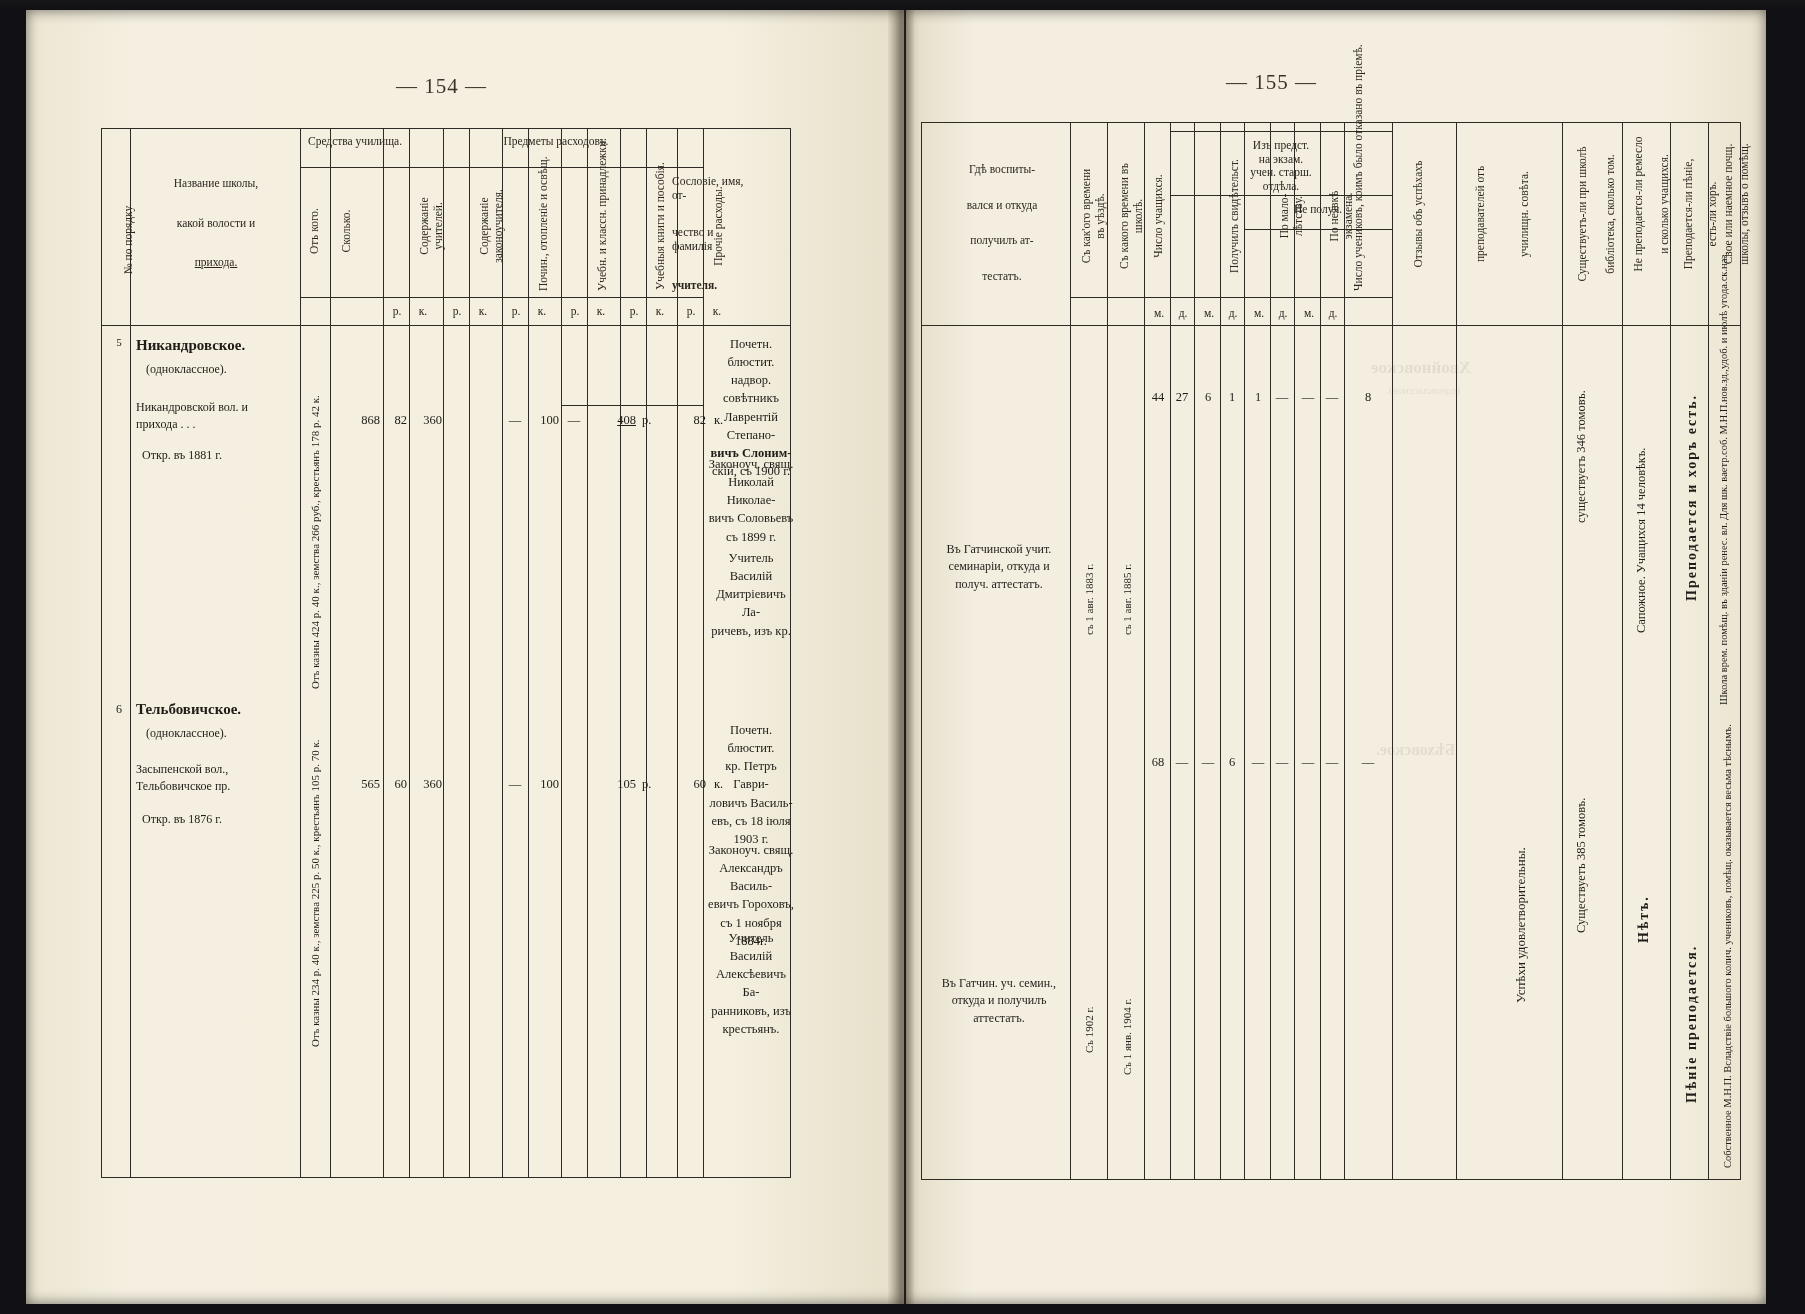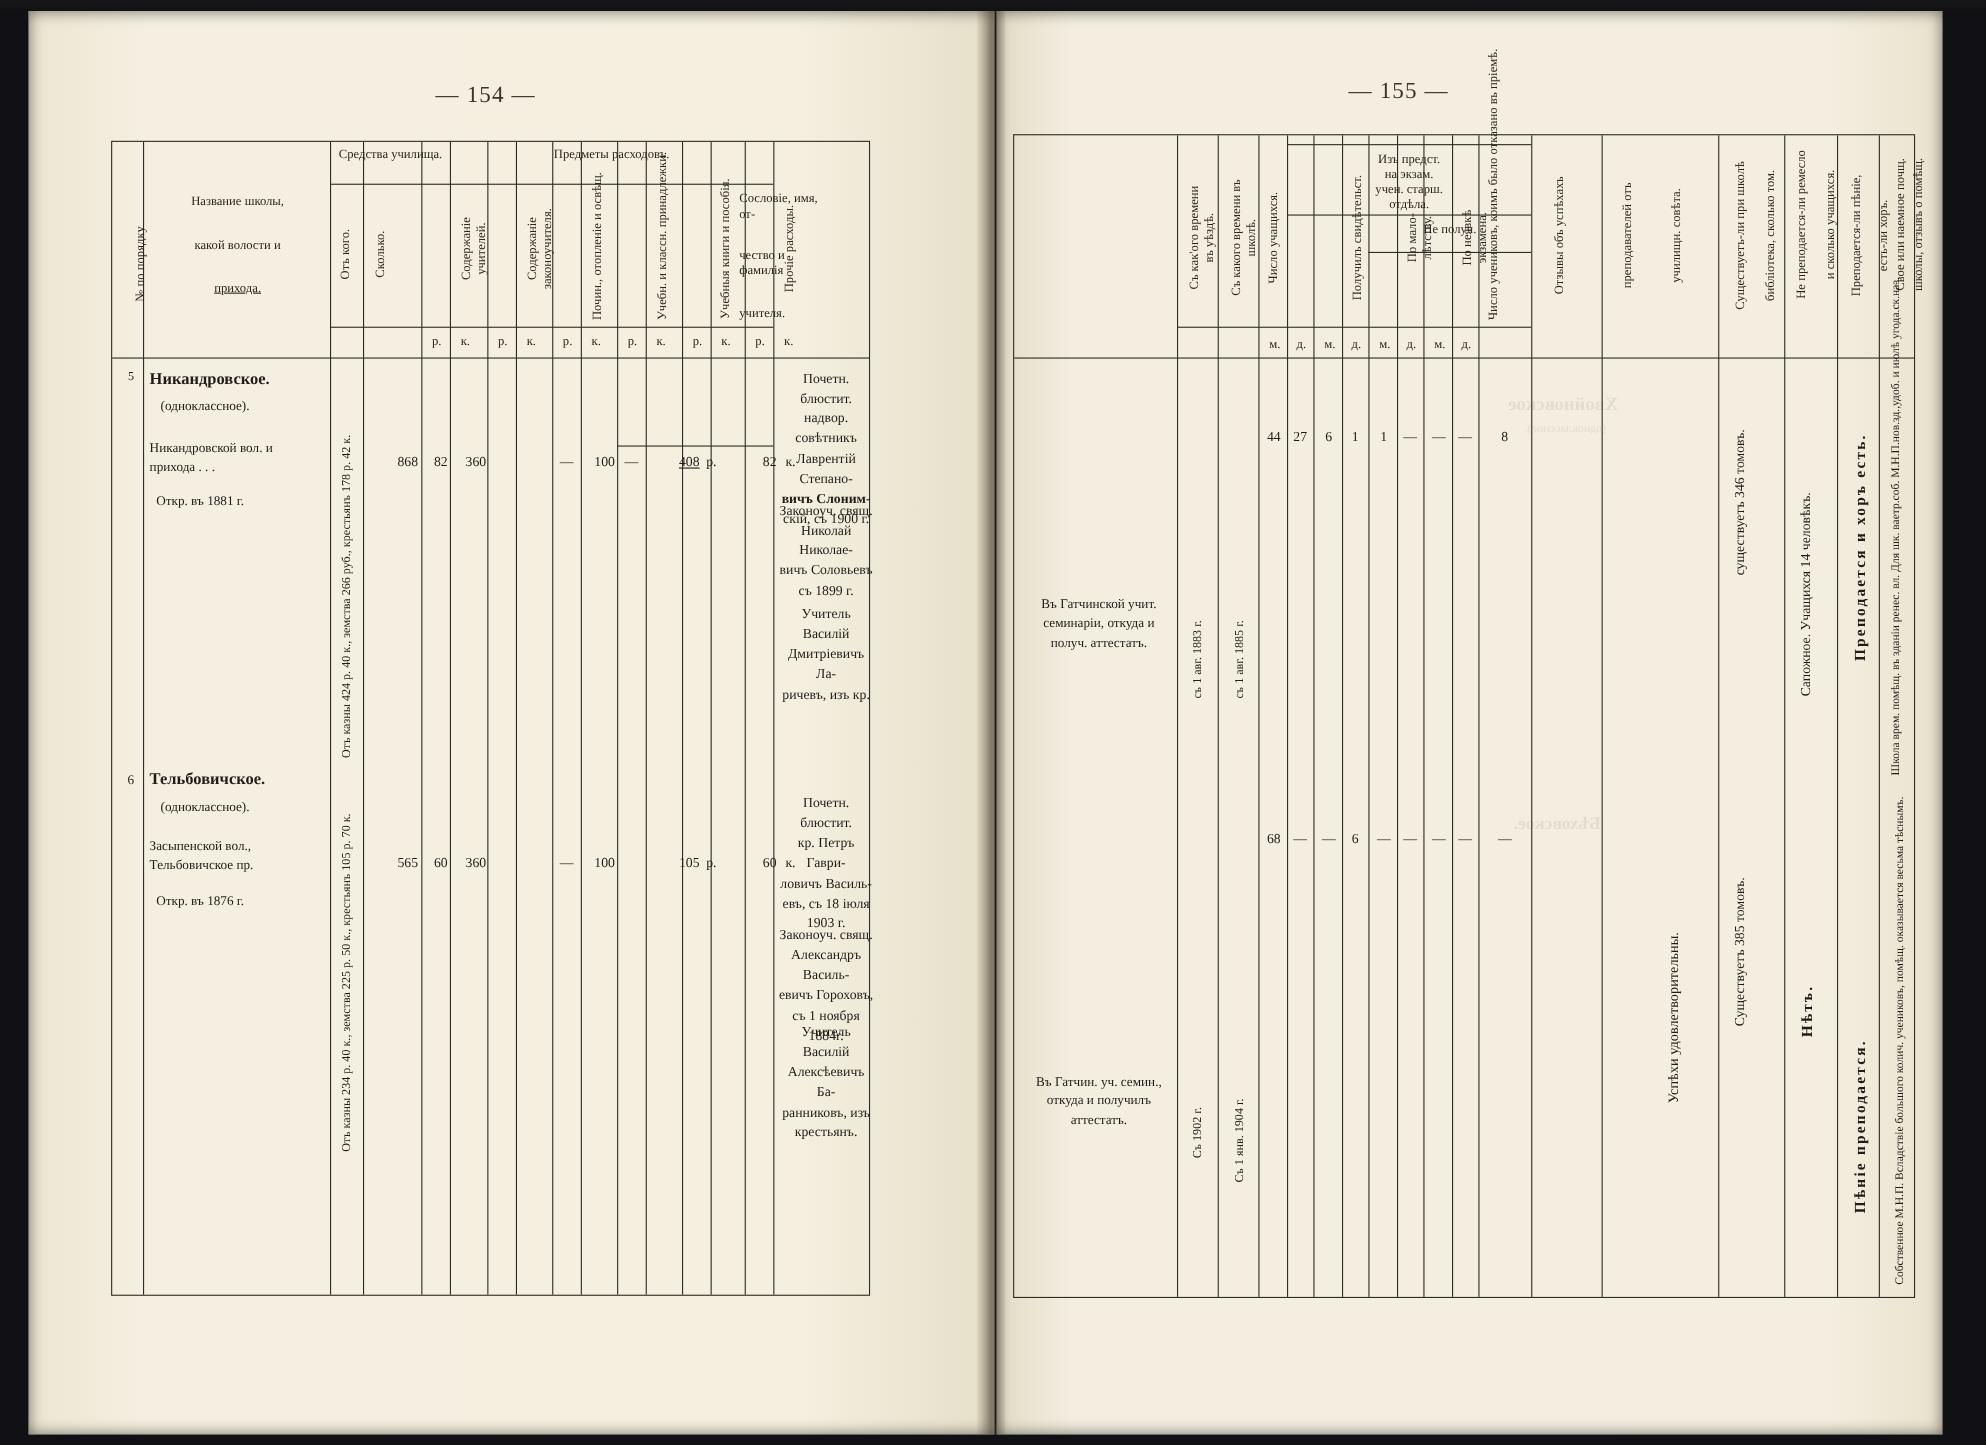--- a/index.html
+++ b/index.html
@@ -120,21 +120,21 @@
       <div class="hd" style="left:462px;top:176px;width:22px;">р.</div>
       <div class="hd" style="left:488px;top:176px;width:22px;">к.</div>
       <div class="hd" style="left:521px;top:176px;width:22px;">р.</div>
       <div class="hd" style="left:547px;top:176px;width:22px;">к.</div>
       <div class="hd" style="left:578px;top:176px;width:22px;">р.</div>
       <div class="hd" style="left:604px;top:176px;width:22px;">к.</div>
 
       <div class="hd" style="left:570px;top:46px;width:82px;text-align:left;">
         <div>Сословіе, имя, от-</div>
         <div style="margin-top:24px;">чество и фамилія</div>
-        <div style="margin-top:26px;">учителя.</div>
+        <div style="margin-top:26px;font-weight:bold;">учителя.</div>
       </div>
 
       <div class="cell" style="left:6px;top:206px;width:22px;text-align:center;font-size:11px;">5</div>
       <div class="cell school" style="left:34px;top:206px;">Никандровское.</div>
       <div class="cell sub" style="left:44px;top:232px;">(одноклассное).</div>
       <div class="cell sub" style="left:34px;top:270px;width:150px;">Никандровской вол. и прихода . . .</div>
       <div class="cell sub" style="left:40px;top:318px;">Откр. въ 1881 г.</div>
 
       <div class="cell rotv small" style="left:206px;top:560px;width:460px;">Отъ казны 424 р. 40 к., земства 266 руб., крестьянъ 178 р. 42 к.</div>
       <div class="cell r" style="left:232px;top:282px;width:46px;">868</div>
@@ -226,20 +226,26 @@
       <div class="v" style="left:700px;"></div>
       <div class="v" style="left:748px;"></div>
       <div class="v" style="left:786px;"></div>
 
       <div class="h" style="top:202px;"></div>
       <div class="hseg" style="left:148px;width:322px;top:174px;"></div>
       <div class="hseg" style="left:248px;width:222px;top:8px;"></div>
       <div class="hseg" style="left:248px;width:222px;top:72px;"></div>
       <div class="hseg" style="left:322px;width:148px;top:106px;"></div>
 
+      <div class="hd" style="left:20px;top:40px;width:120px;">
+        <div>Гдѣ воспиты-</div>
+        <div style="margin-top:22px;">вался и откуда</div>
+        <div style="margin-top:22px;">получилъ ат-</div>
+        <div style="margin-top:22px;">тестатъ.</div>
+      </div>
       <div class="hd rot" style="left:158px;top:168px;width:150px;">Съ как'ого времени<br>въ уѣздѣ.</div>
       <div class="hd rot" style="left:196px;top:168px;width:150px;">Съ какого времени въ<br>школѣ.</div>
       <div class="hd rot" style="left:230px;top:168px;width:150px;">Число учащихся.</div>
       <div class="hd" style="left:250px;top:16px;width:218px;">
         <div>Изъ предст.</div>
         <div>на экзам.</div>
         <div>учен. старш.</div>
         <div>отдѣла.</div>
       </div>
       <div class="hd rot" style="left:306px;top:168px;width:150px;">Получилъ свидѣтельст.</div>

